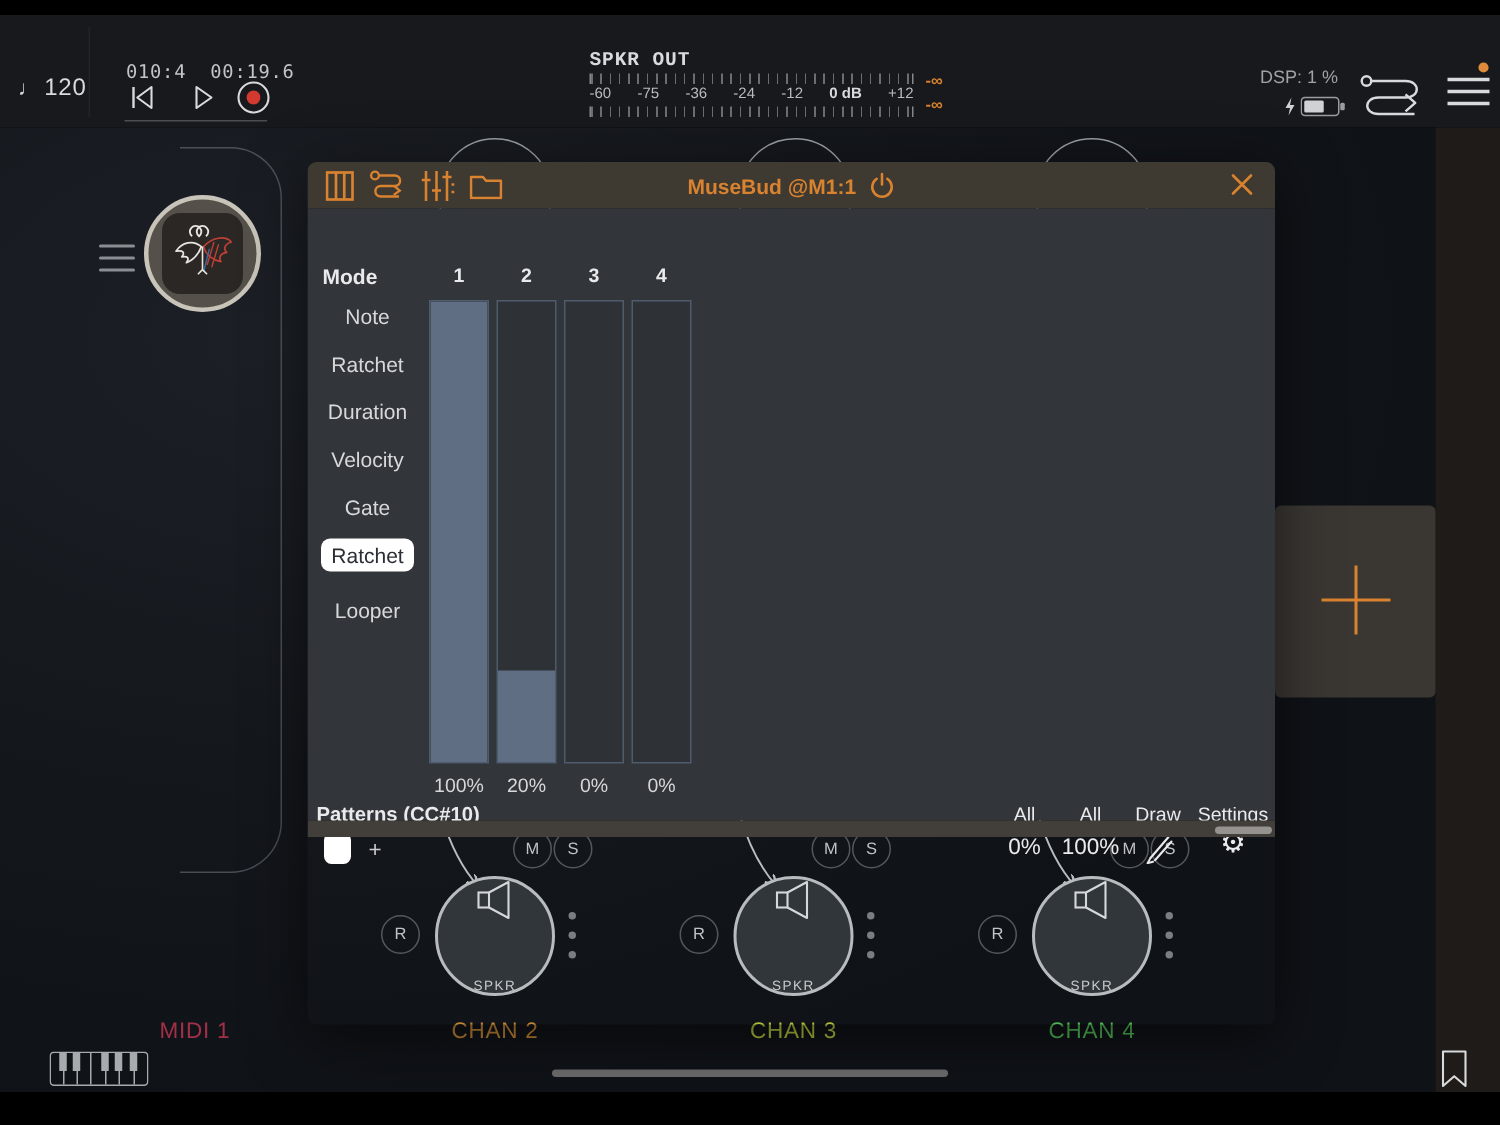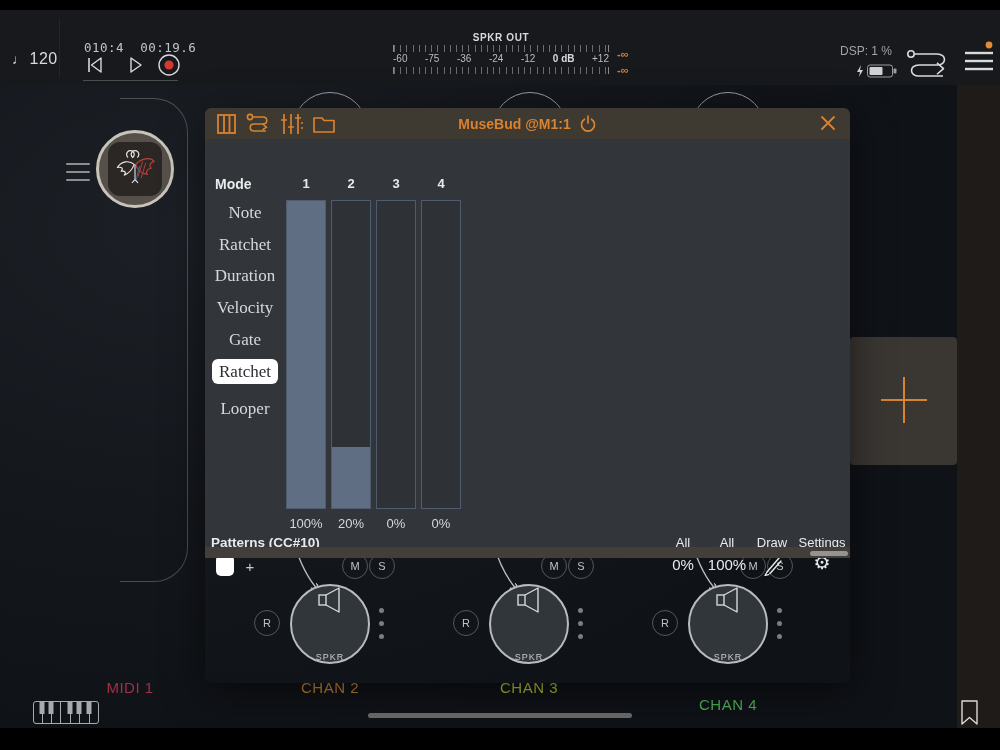--- a/index.html
+++ b/index.html
@@ -12,21 +12,21 @@
   #topbar { left:0; top:10px; width:1000px; height:75px; background:#17191c; }
   #topbar .vsep { left:59px; top:8px; width:1px; height:60px; background:rgba(255,255,255,0.05); }
   #tempo { left:12px; top:40px; color:#d8dadc; font-size:16px; letter-spacing:0.5px; }
   #tempo .note { font-size:14px; margin-right:3px; }
   #timedisp { left:84px; top:30px; width:100px; color:#c2c5c7; font-size:12.5px;
               font-family:"DejaVu Sans Mono", monospace; letter-spacing:0.5px; white-space:nowrap; }
   .tbtn { width:26px; height:26px; top:42px; display:flex; align-items:center; justify-content:center; }
   #transport-underline { left:83px; top:70px; width:95px; height:1px; background:#4a4e52; }
 
   #meter { left:393px; top:22px; width:216px; height:44px; }
-  #meter .mtitle { text-align:center; color:#d8dadc; font-size:10px; letter-spacing:0.6px; font-weight:bold; }
+  #meter .mtitle { text-align:left; color:#d8dadc; font-size:13px; letter-spacing:0.6px; font-weight:bold;font-family:Liberation Mono, monospace; }
   .tickrow { height:7px; margin:2px 0 0 0; border-left:1px solid #86898c; border-right:1px solid #86898c;
              background:repeating-linear-gradient(90deg,#6a6e72 0,#6a6e72 1px,transparent 1px,transparent 6.2px); }
   .ticklabels { display:flex; justify-content:space-between; color:#b9bcbf; font-size:10px; padding:1px 0; }
   .neginf { color:#d9822f; font-size:11px; font-weight:bold; line-height:1; }
   #dsp { left:826px; top:34px; width:80px; text-align:center; color:#9fa3a6; font-size:12px; }
   #battery { left:856px; top:54px; width:46px; height:14px; display:flex; align-items:center; gap:3px; }
 
   
   #canvas { left:0; top:85px; width:1000px; height:643px;
             background:radial-gradient(ellipse 760px 520px at 18% 22%, #1c2026 0%, #14171c 55%, #0f1217 100%); }
@@ -71,21 +71,21 @@
                     display:flex; align-items:center; justify-content:center; gap:8px; pointer-events:none; }
   #dlg-title { color:#d9822f; font-size:14px; font-weight:bold; pointer-events:auto; }
   #dlg-close { position:absolute; right:12px; top:5px; width:20px; height:20px; }
   #dlg-body { left:0; top:31px; width:645px; height:408px; background:#323539; }
   #dlg-footerbar { left:0; top:439px; width:645px; height:11px; background:#423e39; }
   #resize-pill { left:605px; top:443px; width:38px; height:5px; background:#95938f; border-radius:3px; }
 
   .mode-header { left:10px; top:37px; width:60px; text-align:left; color:#e9eaeb;
                  font-size:14px; font-weight:bold; }
   .mode-item { position:absolute; width:76px; left:2px; text-align:center; color:#d6d8da;
-               font-size:17px;font-family:Liberation Serif, serif; }
+               font-size:14px; }
   .mode-item.selected { color:#2b2e33; }
   .mode-item.selected span { background:#fff; border-radius:6px; padding:3px 7px; font-weight:500; }
 
   .step-header { position:absolute; top:37px; width:40px; text-align:center; color:#e9eaeb;
                  font-size:13px; font-weight:bold; }
   .step-bar { position:absolute; top:61px; width:40px; height:309px; border:1px solid #4f5c6e;
               background:#2e3136; overflow:hidden; }
   .step-fill { position:absolute; left:0; bottom:0; width:100%; background:#5f6e83; }
   .step-value { position:absolute; top:377px; width:48px; text-align:center; color:#d6d8da; font-size:13px; }
 
@@ -282,21 +282,21 @@
         <rect x="4" y="9" width="7" height="10" fill="none" stroke="#d5d8da" stroke-width="1.4"></rect>
         <path d="M11 9 L24 2 V26 L11 19" fill="none" stroke="#d5d8da" stroke-width="1.4" stroke-linejoin="round"></path>
       </svg>
       <div class="spkr-label">SPKR</div>
     </div>
     <div class="dotcol abs" style="left:777px; top:515px;">
         <div></div>
         <div></div>
         <div></div>
       </div>
-    <div class="chan-label abs" style="left: 668px; top: 594px; color: rgb(79, 180, 83); margin-top: 17px;">CHAN 4</div>
+    <div class="chan-label abs" style="left: 668px; top: 594px; color: rgb(79, 180, 83);">CHAN 4</div>
 
     <div id="add-tile" class="abs">
       <div class="ph"></div>
       <div class="pv"></div>
     </div>
 
     <div class="abs" style="left:33px; top:616px;">
       <svg width="66" height="23" viewBox="0 0 66 23">
         <rect x="0.5" y="0.5" width="65" height="22" rx="2.5" fill="none" stroke="#a8abae" stroke-width="1"></rect>
         <g stroke="#a8abae" stroke-width="1">

